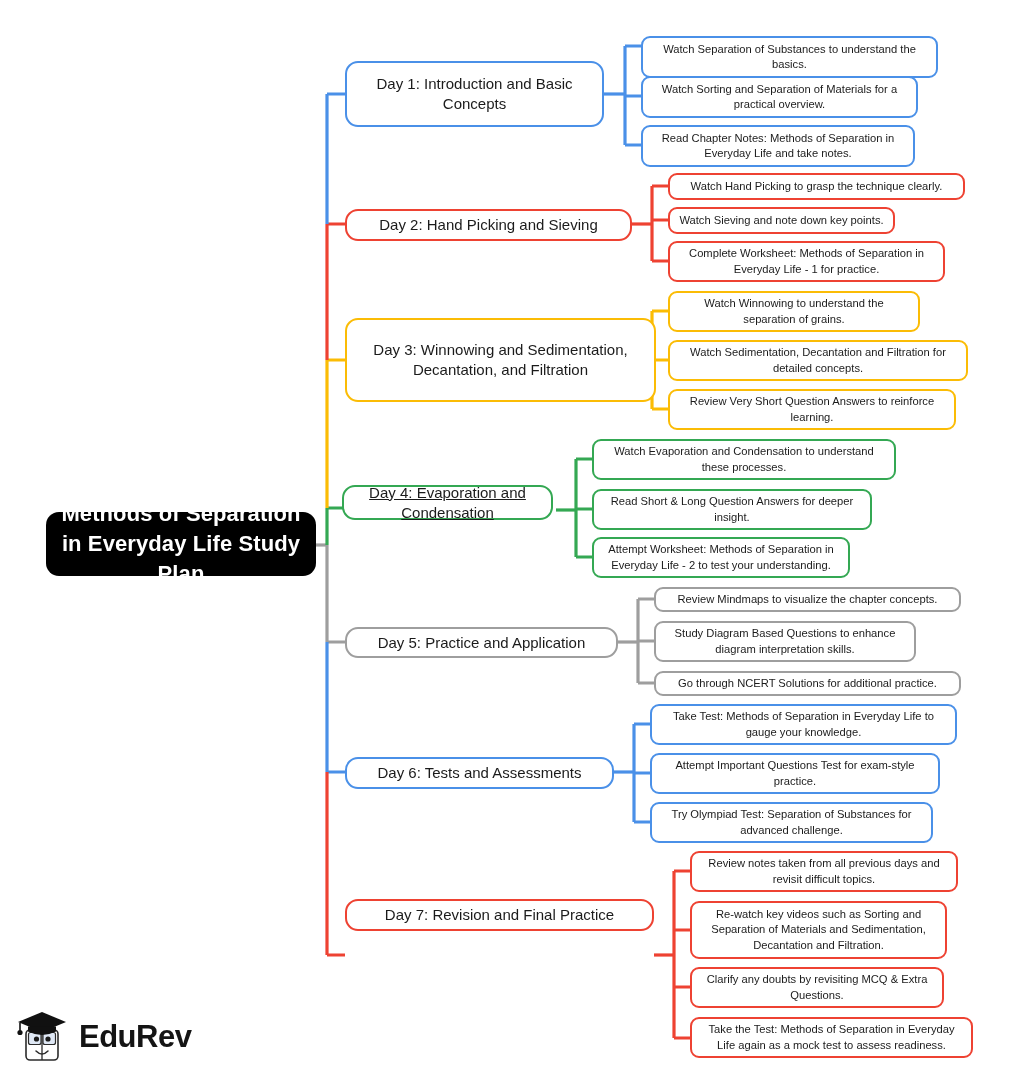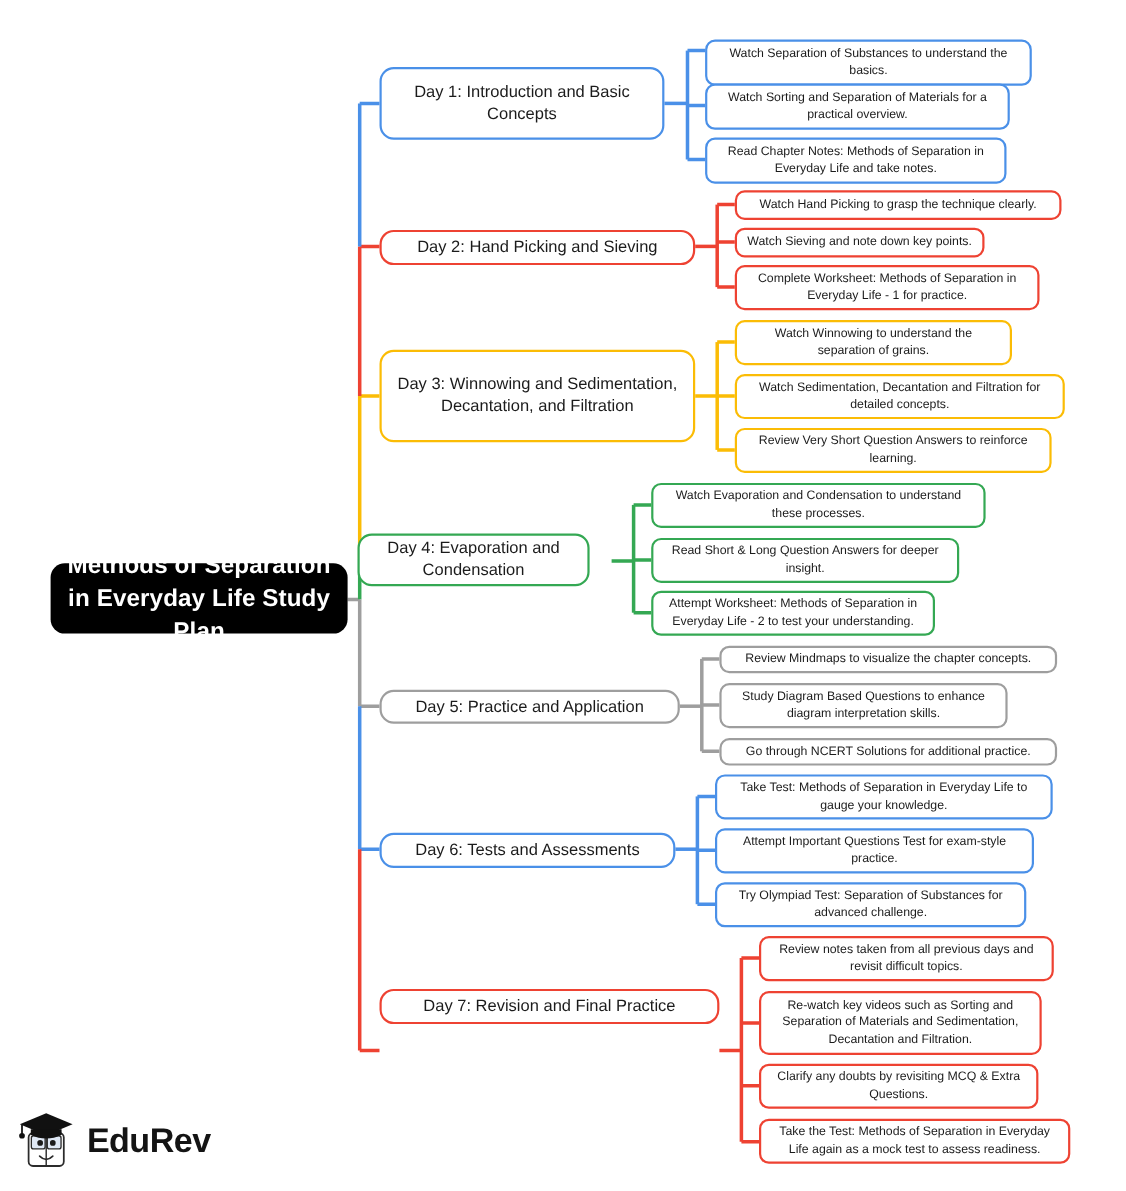--- a/index.html
+++ b/index.html
@@ -96,34 +96,34 @@
   <div class="node leaf c-red" style="left:668px;top:173px;width:297px;height:27px;">
     <span>Watch Hand Picking to grasp the technique clearly.</span>
   </div>
   <div class="node leaf c-red" style="left:668px;top:207px;width:227px;height:27px;">
     <span>Watch Sieving and note down key points.</span>
   </div>
   <div class="node leaf c-red" style="left:668px;top:241px;width:277px;height:41px;">
     <span>Complete Worksheet: Methods of Separation in Everyday Life - 1 for practice.</span>
   </div>
 
-  <div class="node day c-amber" style="left:345px;top:318px;width:287px;height:84px;">
+  <div class="node day c-amber" style="left:345px;top:318px;width:311px;height:84px;">
     <span>Day 3: Winnowing and Sedimentation, Decantation, and Filtration</span>
   </div>
   <div class="node leaf c-amber" style="left:668px;top:291px;width:252px;height:41px;">
     <span>Watch Winnowing to understand the separation of grains.</span>
   </div>
   <div class="node leaf c-amber" style="left:668px;top:340px;width:300px;height:41px;">
     <span>Watch Sedimentation, Decantation and Filtration for detailed concepts.</span>
   </div>
   <div class="node leaf c-amber" style="left:668px;top:389px;width:288px;height:41px;">
     <span>Review Very Short Question Answers to reinforce learning.</span>
   </div>
 
-  <div class="node day c-green" style="left:325px;top:485px;width:211px;height:48px;">
+  <div class="node day c-green" style="left:342px;top:485px;width:211px;height:35px;text-decoration:underline;">
     <span>Day 4: Evaporation and Condensation</span>
   </div>
   <div class="node leaf c-green" style="left:592px;top:439px;width:304px;height:41px;">
     <span>Watch Evaporation and Condensation to understand these processes.</span>
   </div>
   <div class="node leaf c-green" style="left:592px;top:489px;width:280px;height:41px;">
     <span>Read Short &amp; Long Question Answers for deeper insight.</span>
   </div>
   <div class="node leaf c-green" style="left:592px;top:537px;width:258px;height:41px;">
     <span>Attempt Worksheet: Methods of Separation in Everyday Life - 2 to test your understanding.</span>

